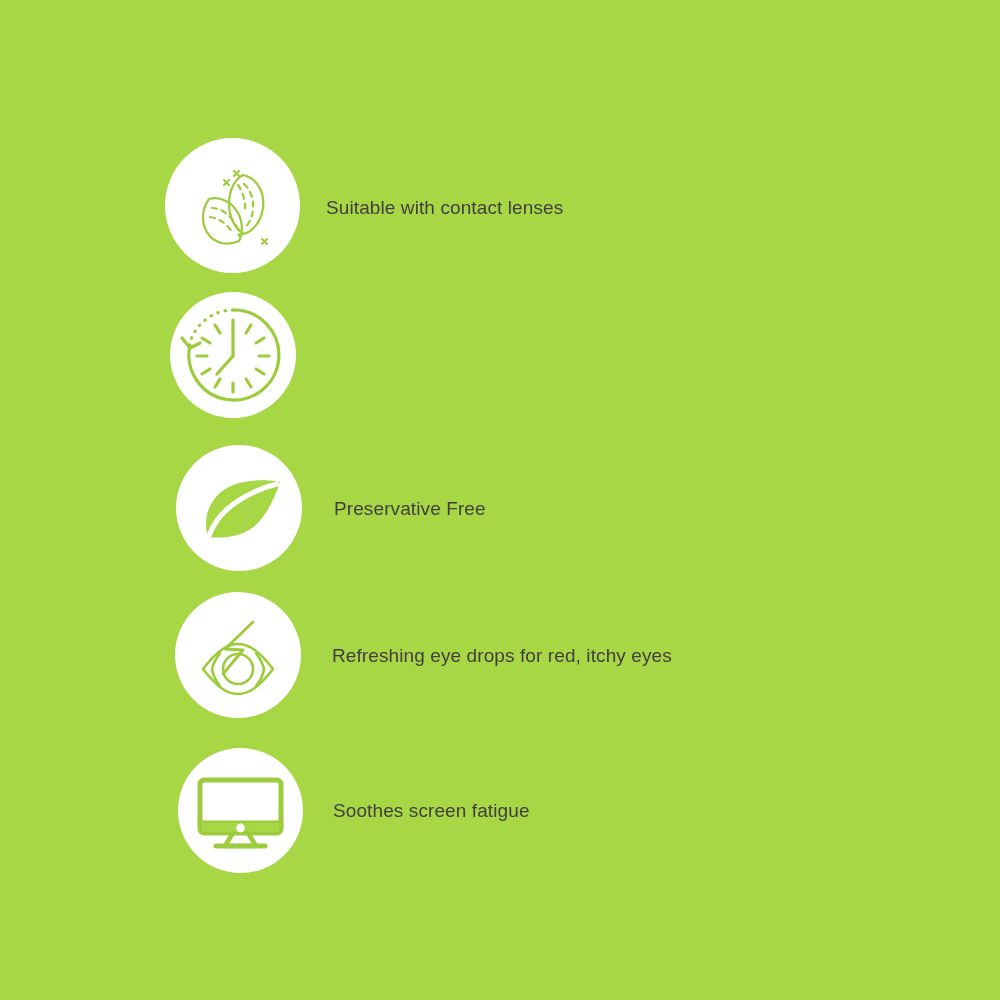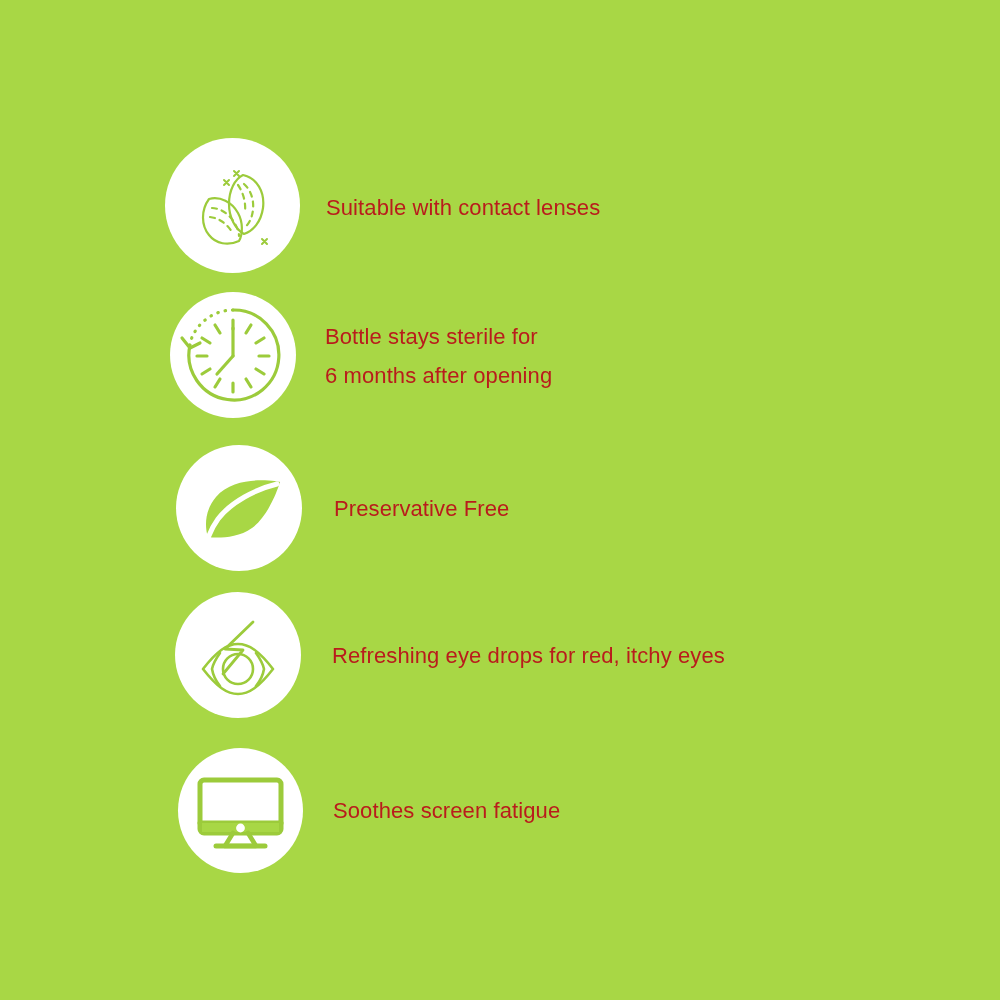--- a/index.html
+++ b/index.html
@@ -34,22 +34,22 @@
     display: flex;
     align-items: center;
     justify-content: center;
     overflow: visible;
   }
   .icon-badge svg {
     display: block;
   }
   .feature-label {
     position: absolute;
-    color: #b91c1c;
-    font-size: 22px;
+    color: #404040;
+    font-size: 19px;
     line-height: 39px;
     letter-spacing: 0.1px;
     font-weight: 400;
     white-space: pre-line;
     text-rendering: optimizeLegibility;
   }
 
   
   #row-lenses          { top: 130px; }
   #row-lenses .icon-badge { left: 165px; top: 8px;  width: 135px; height: 135px; }
@@ -128,22 +128,20 @@
             <path d="M27 64 L37 64"></path>
             <path d="M32 46 L40 51"></path>
             <path d="M45 33 L50 41"></path>
           </g>
 
           <path d="M63 64 L63 36" stroke-width="3.2"></path>
           <path d="M63 64 L47 82" stroke-width="3.2"></path>
         </g>
       </svg>
     </div>
-    <div class="feature-label">Bottle stays sterile for
-6 months after opening</div>
   </div>
 
   <div class="feature-row" id="row-preservative">
     <div class="icon-badge">
       <svg width="126" height="126" viewBox="0 0 126 126">
 
         <path d="M104 37 C104 37 60 28 40 52 C24 71 32 92 32 92 C32 92 58 96 76 83 C95 69 104 37 104 37 Z" fill="#a8d745" stroke="none"></path>
 
         <path d="M101 39 C80 44 55 57 42 74 C34 85 30 98 29 104" fill="none" stroke="#ffffff" stroke-width="5" stroke-linecap="round"></path>
       </svg>

